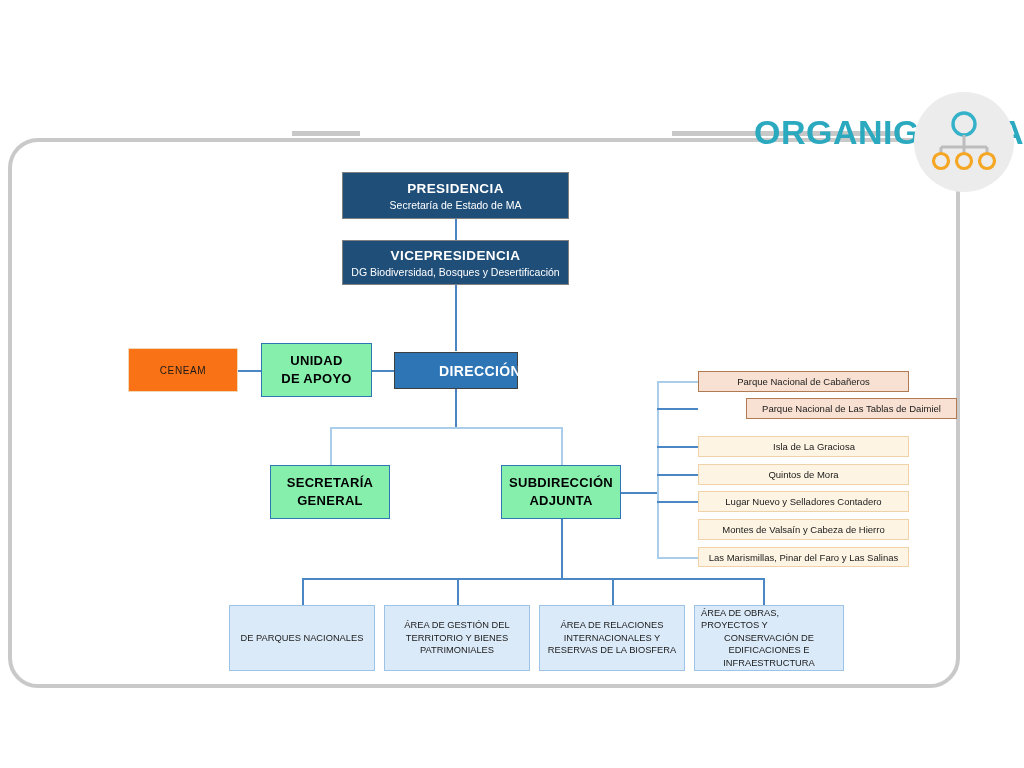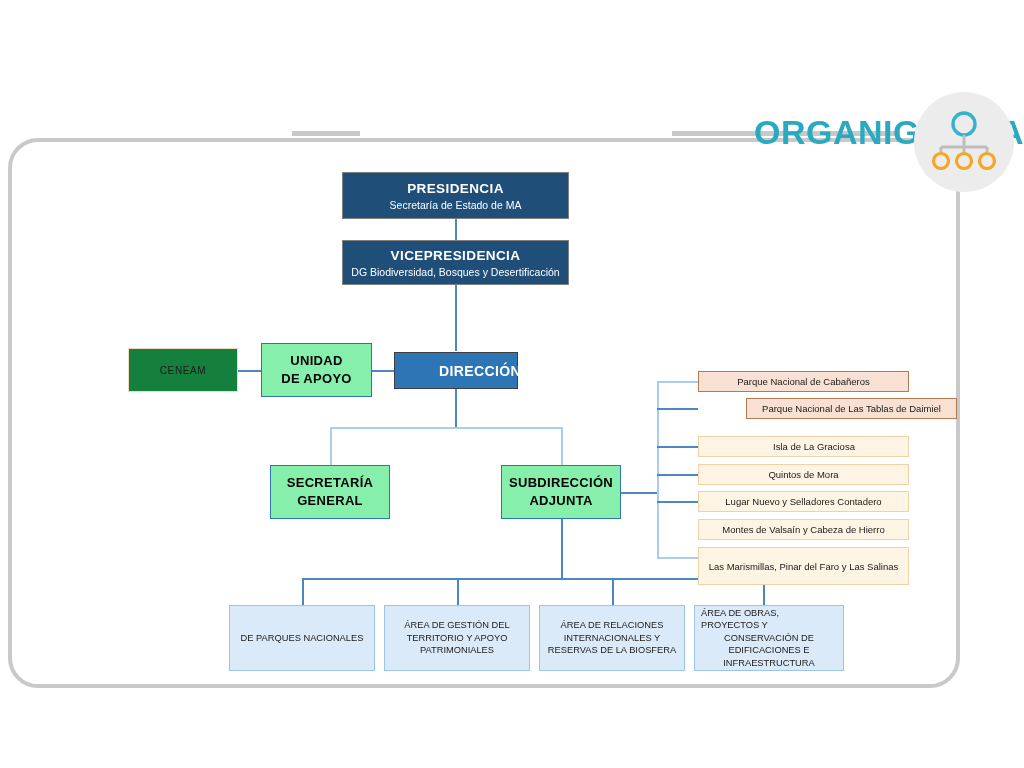--- a/index.html
+++ b/index.html
@@ -142,21 +142,21 @@
 
   .n-salmon {
     background: #f8e1d2;
     border: 1.4px solid #b07a52;
     color: #1a1a1a;
     font-size: 9.5px;
     line-height: 13px;
   }
 
   .n-ceneam {
-    background: #15803d;
+    background: #f97316;
     border: 1.1px solid #f0d9b4;
     color: #1a1a1a;
     font-size: 10px;
     letter-spacing: 0.6px;
   }
 </style>
 </head>
 <body>
 
 <div id="stage">
@@ -255,32 +255,32 @@
       </div>
       <div class="node n-cream" style="left: 698px; top: 464px; width: 211px; height: 21px;">
         <div>Quintos de Mora</div>
       </div>
       <div class="node n-cream" style="left: 698px; top: 491px; width: 211px; height: 21px;">
         <div>Lugar Nuevo y Selladores Contadero</div>
       </div>
       <div class="node n-cream" style="left: 698px; top: 519px; width: 211px; height: 21px;">
         <div>Montes de Valsaín y Cabeza de Hierro</div>
       </div>
-      <div class="node n-cream" style="left: 698px; top: 547px; width: 211px; height: 38px;">
+      <div class="node n-cream" style="left: 698px; top: 547px; width: 211px; height: 20px;">
         <div>Las Marismillas, Pinar del Faro y Las Salinas</div>
       </div>
     </div>
 
   <div id="areas-layer">
       <div class="node n-pale" style="left: 229px; top: 605px; width: 146px; height: 66px;">
         <div>DE PARQUES NACIONALES</div>
       </div>
       <div class="node n-pale" style="left: 384px; top: 605px; width: 146px; height: 66px;">
         <div>ÁREA DE GESTIÓN DEL</div>
-        <div>TERRITORIO Y APOYO</div>
+        <div>TERRITORIO Y BIENES</div>
         <div>PATRIMONIALES</div>
       </div>
       <div class="node n-pale" style="left: 539px; top: 605px; width: 146px; height: 66px;">
         <div>ÁREA DE RELACIONES</div>
         <div>INTERNACIONALES Y</div>
         <div>RESERVAS DE LA BIOSFERA</div>
       </div>
       <div class="node n-pale" style="left: 694px; top: 605px; width: 150px; height: 66px;">
         <div>ÁREA DE OBRAS, PROYECTOS Y</div>
         <div>CONSERVACIÓN DE</div>

